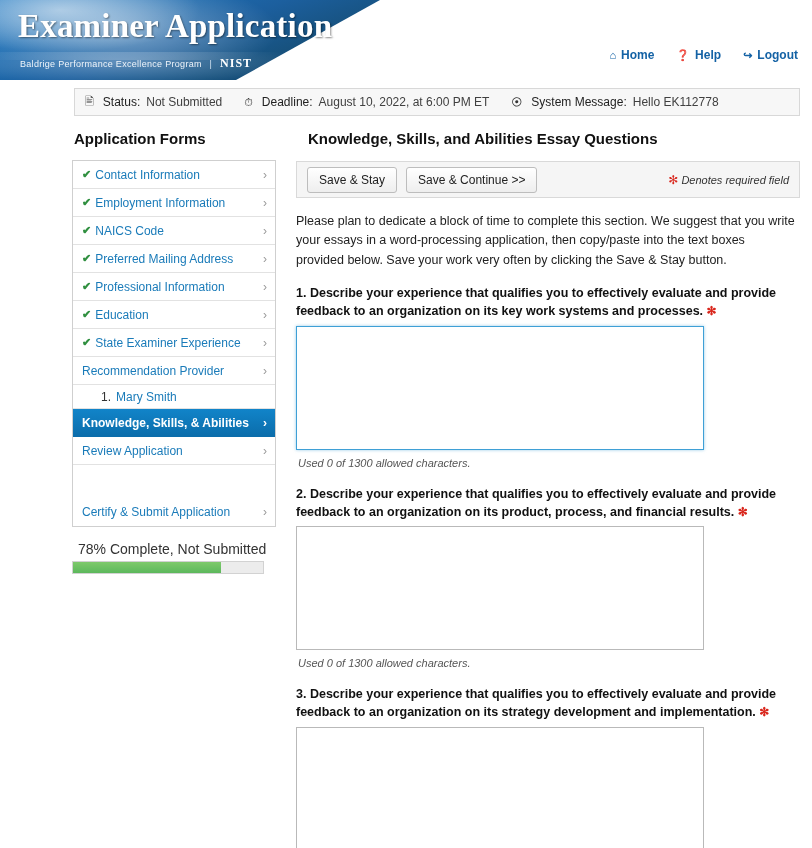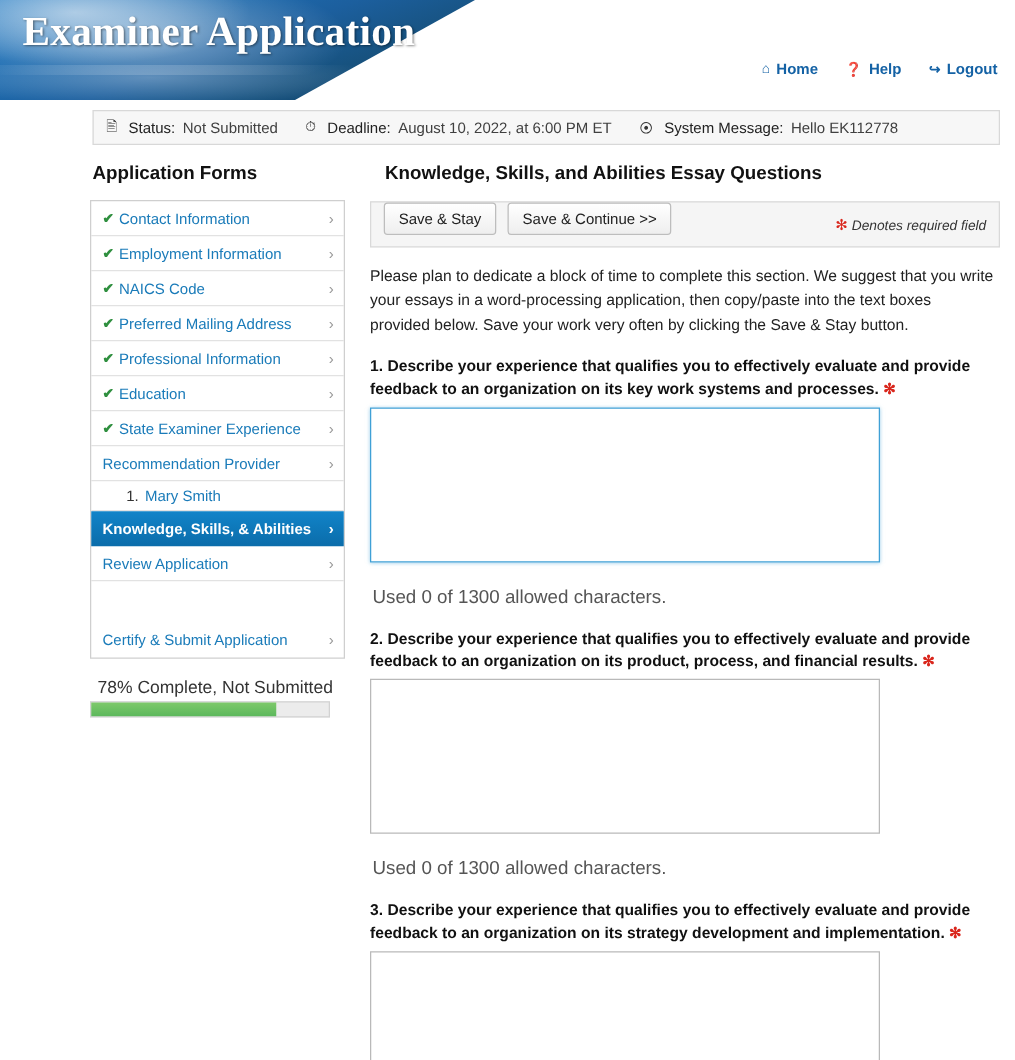--- a/index.html
+++ b/index.html
@@ -210,21 +210,21 @@
     width: 78%;
   }
 
   
   .toolbar {
     position: relative;
     border: 1px solid #d9d9d9;
     background: #f5f5f5;
     height: 37px;
     display: flex;
-    align-items: flex-start;
+    align-items: center;
     padding: 0 10px;
     gap: 9px;
   }
   .btn {
     background: linear-gradient(#ffffff, #eeeeee);
     border: 1px solid #bdbdbd;
     border-radius: 3px;
     font-size: 12px;
     color: #222;
     padding: 5px 11px;
@@ -269,35 +269,41 @@
     font-size: 12px;
     padding: 5px 6px;
     color: #222;
     outline: none;
   }
   .ta.focused {
     border: 1px solid #3fa0d6;
     box-shadow: 0 0 3px rgba(63,160,214,0.55);
   }
   .counter {
-    font-size: 15px;
+    font-size: 11px;
+    font-style: italic;
     color: #555;
-    margin: 16px 0 16px 2px;
+    margin: 4px 0 16px 2px;
   }
   .qblock { margin-bottom: 0; }
 </style>
 </head>
 <body>
 
 <div id="page">
 
   <div class="banner">
     <div class="banner-art"></div>
     <div class="banner-wedge"></div>
     <div class="app-title">Examiner Application</div>
+    <div class="org-line">
+      <span>Baldrige Performance Excellence Program</span>
+      <span class="org-sep">|</span>
+      <span class="org-nist">NIST</span>
+    </div>
 
     <div class="top-nav">
       <a href="#">
         <span class="nav-ico">⌂</span>
         <span>Home</span>
       </a>
       <a href="#">
         <span class="nav-ico">❓</span>
         <span>Help</span>
       </a>

